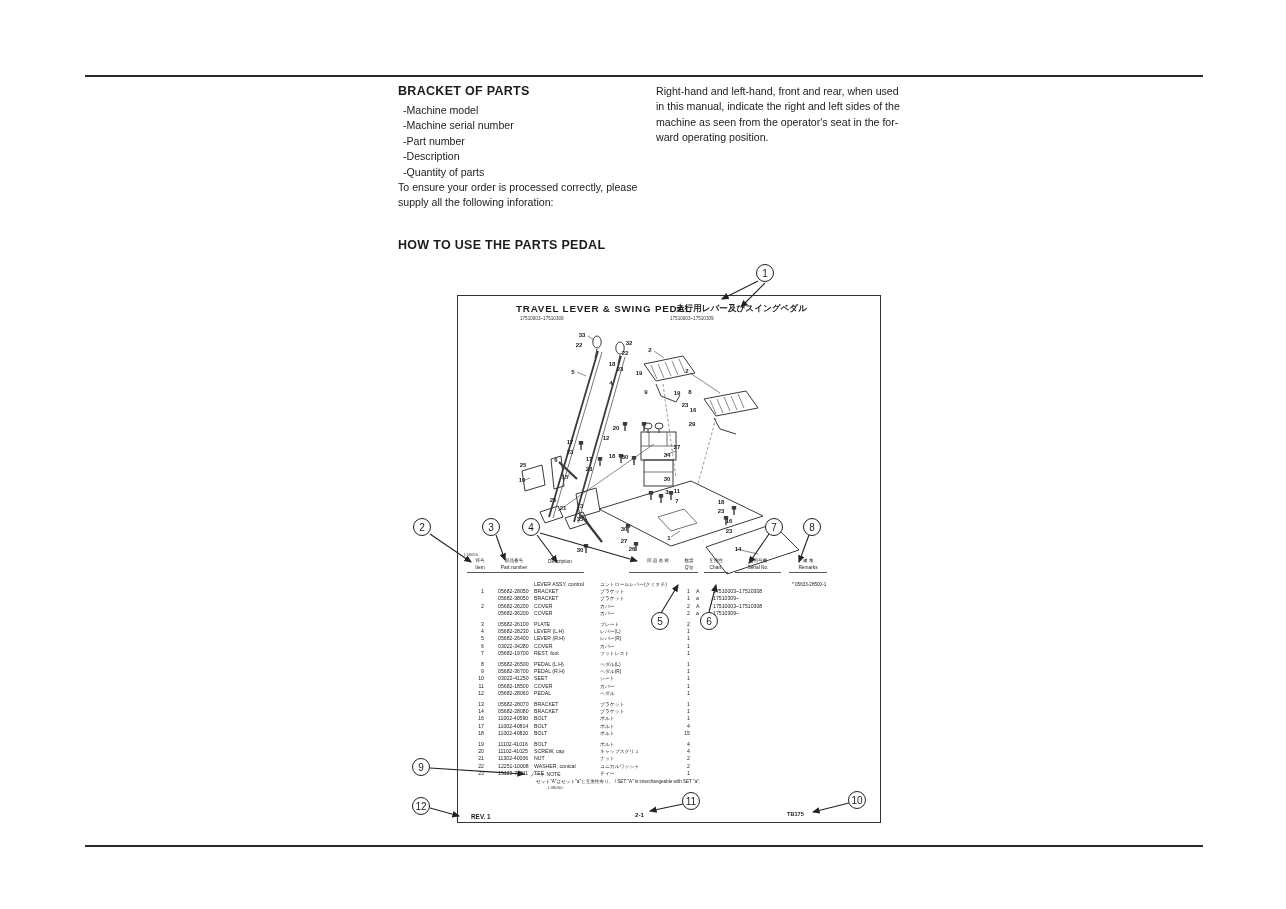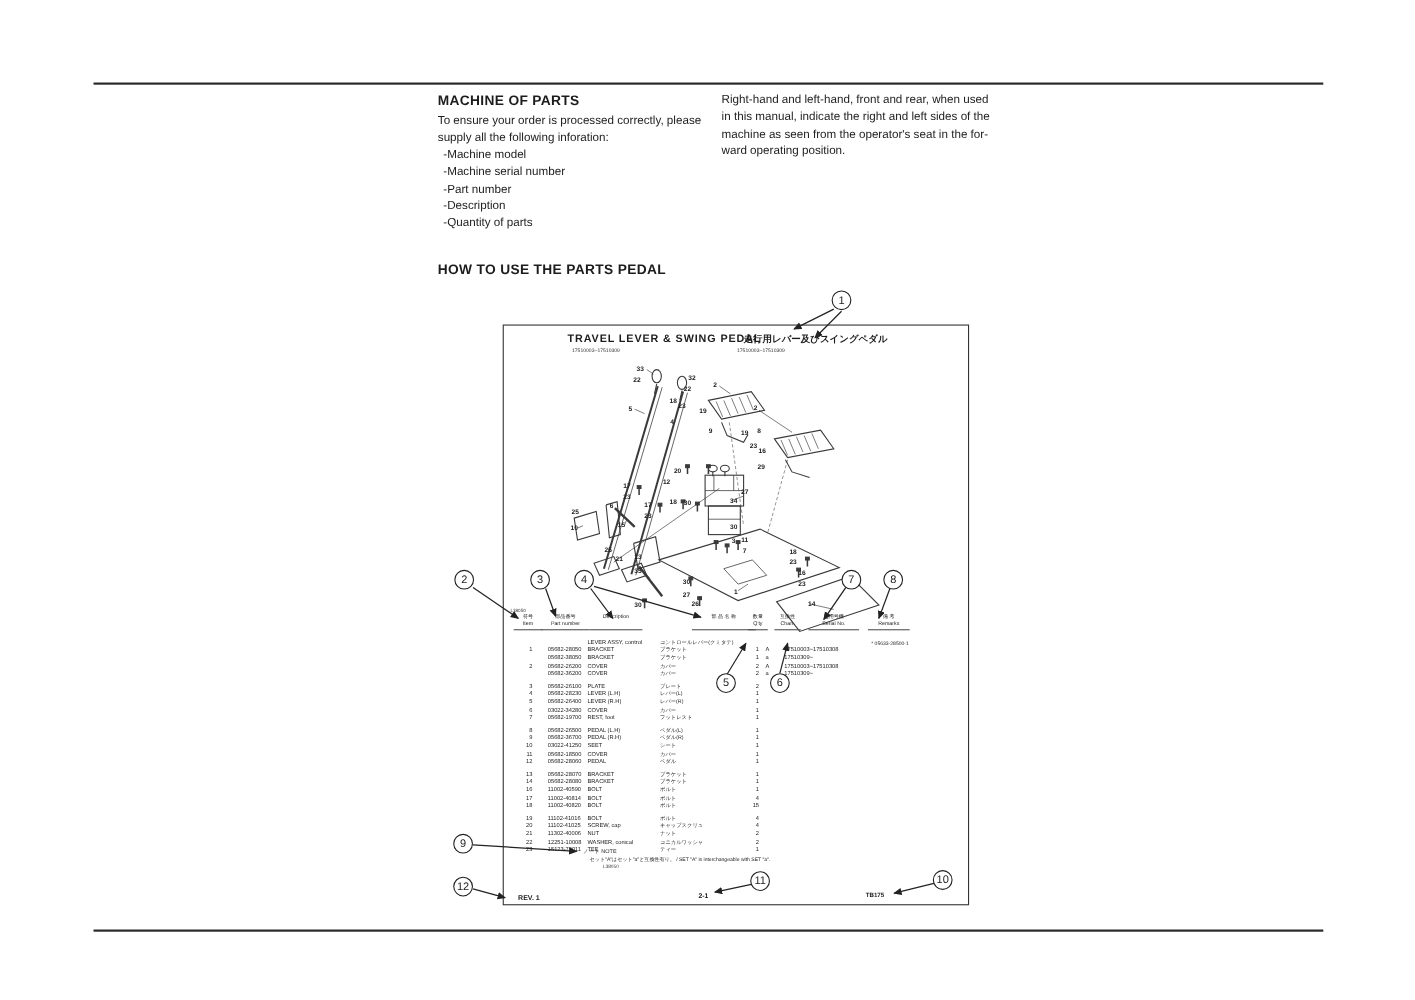--- a/index.html
+++ b/index.html
@@ -61,31 +61,31 @@
              font-size:10px; font-weight:500; z-index:30; }
   #overlay { position:absolute; left:0; top:0; z-index:20; pointer-events:none; }
 </style>
 </head>
 <body>
 
 <div id="rule-top" class="hrule"></div>
 <div id="rule-bottom" class="hrule"></div>
 
 <div id="col-ordering" class="text-col">
-  <div class="blk-title">MACHINE OF PARTS</div>
-  <div>
-      <div class="body-line">To ensure your order is processed correctly, please</div>
-      <div class="body-line">supply all the following inforation:</div>
-    </div>
+  <div class="blk-title">BRACKET OF PARTS</div>
   <div>
       <div class="item-line">-Machine model</div>
       <div class="item-line">-Machine serial number</div>
       <div class="item-line">-Part number</div>
       <div class="item-line">-Description</div>
       <div class="item-line">-Quantity of parts</div>
+    </div>
+  <div>
+      <div class="body-line">To ensure your order is processed correctly, please</div>
+      <div class="body-line">supply all the following inforation:</div>
     </div>
 </div>
 
 <div id="col-orientation" class="text-col">
   <div>
       <div class="body-line">Right-hand and left-hand, front and rear, when used</div>
       <div class="body-line">in this manual, indicate the right and left sides of the</div>
       <div class="body-line">machine as seen from the operator's seat in the for-</div>
       <div class="body-line">ward operating position.</div>
     </div>

